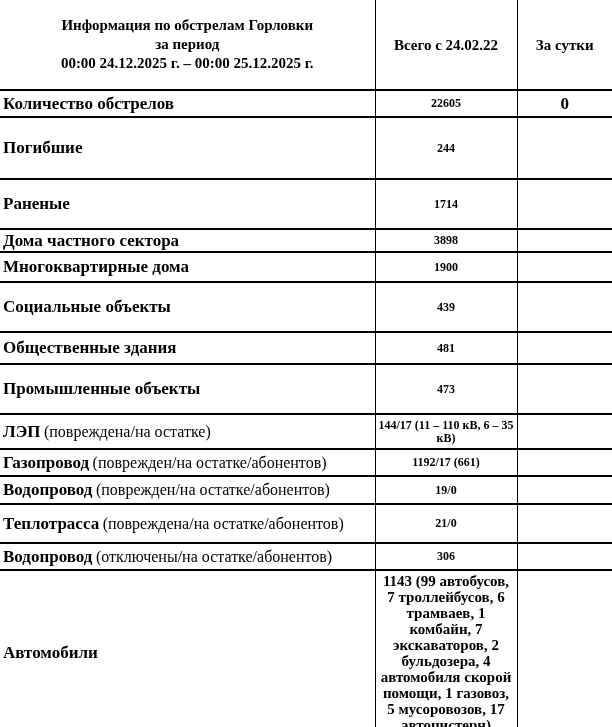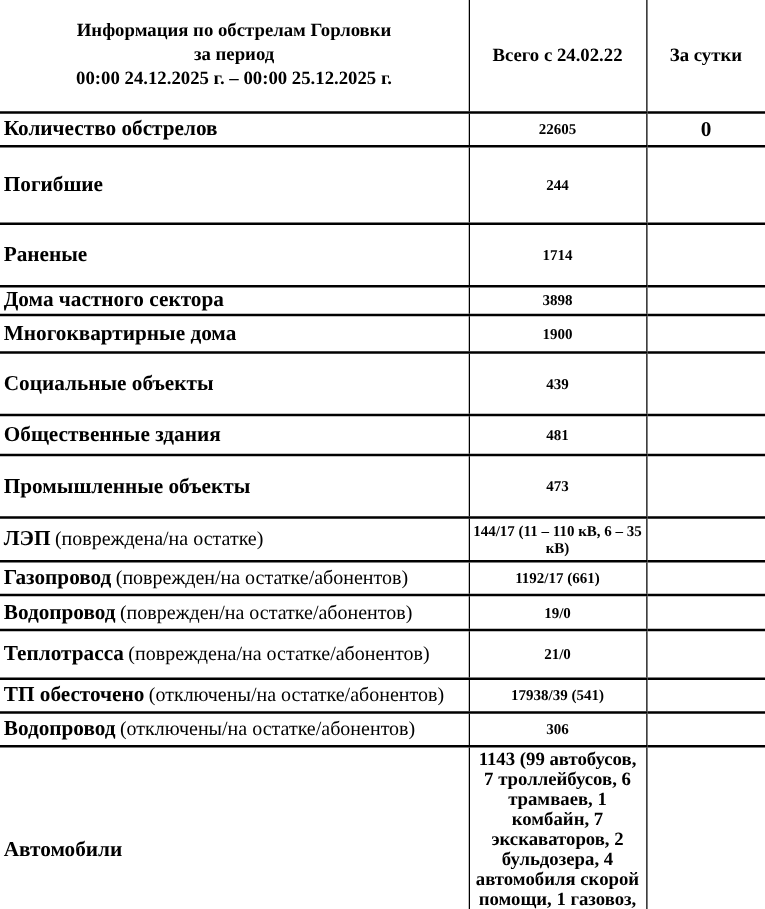--- a/index.html
+++ b/index.html
@@ -115,25 +115,20 @@
       <td class="total-cell">19/0</td>
       <td class="daily-cell"></td>
     </tr>
 
     <tr style="height:39px;">
       <td class="label-cell"><span>Теплотрасса</span><span class="note">(повреждена/на остатке/абонентов)</span></td>
       <td class="total-cell">21/0</td>
       <td class="daily-cell"></td>
     </tr>
 
-    <tr style="height:27px;">
-      <td class="label-cell"><span>ТП обесточено</span><span class="note">(отключены/на остатке/абонентов)</span></td>
-      <td class="total-cell">17938/39 (541)</td>
-      <td class="daily-cell"></td>
-    </tr>
 
     <tr style="height:27px;">
       <td class="label-cell"><span>Водопровод</span><span class="note">(отключены/на остатке/абонентов)</span></td>
       <td class="total-cell">306</td>
       <td class="daily-cell"></td>
     </tr>
 
     <tr class="row-tall last-row" style="height:163px;">
       <td class="label-cell"><span>Автомобили</span><span class="note"></span></td>
       <td class="total-cell">1143 (99 автобусов, 7 троллейбусов, 6 трамваев, 1 комбайн, 7 экскаваторов, 2 бульдозера, 4 автомобиля скорой помощи, 1 газовоз, 5 мусоровозов, 17 автоцистерн)</td>

